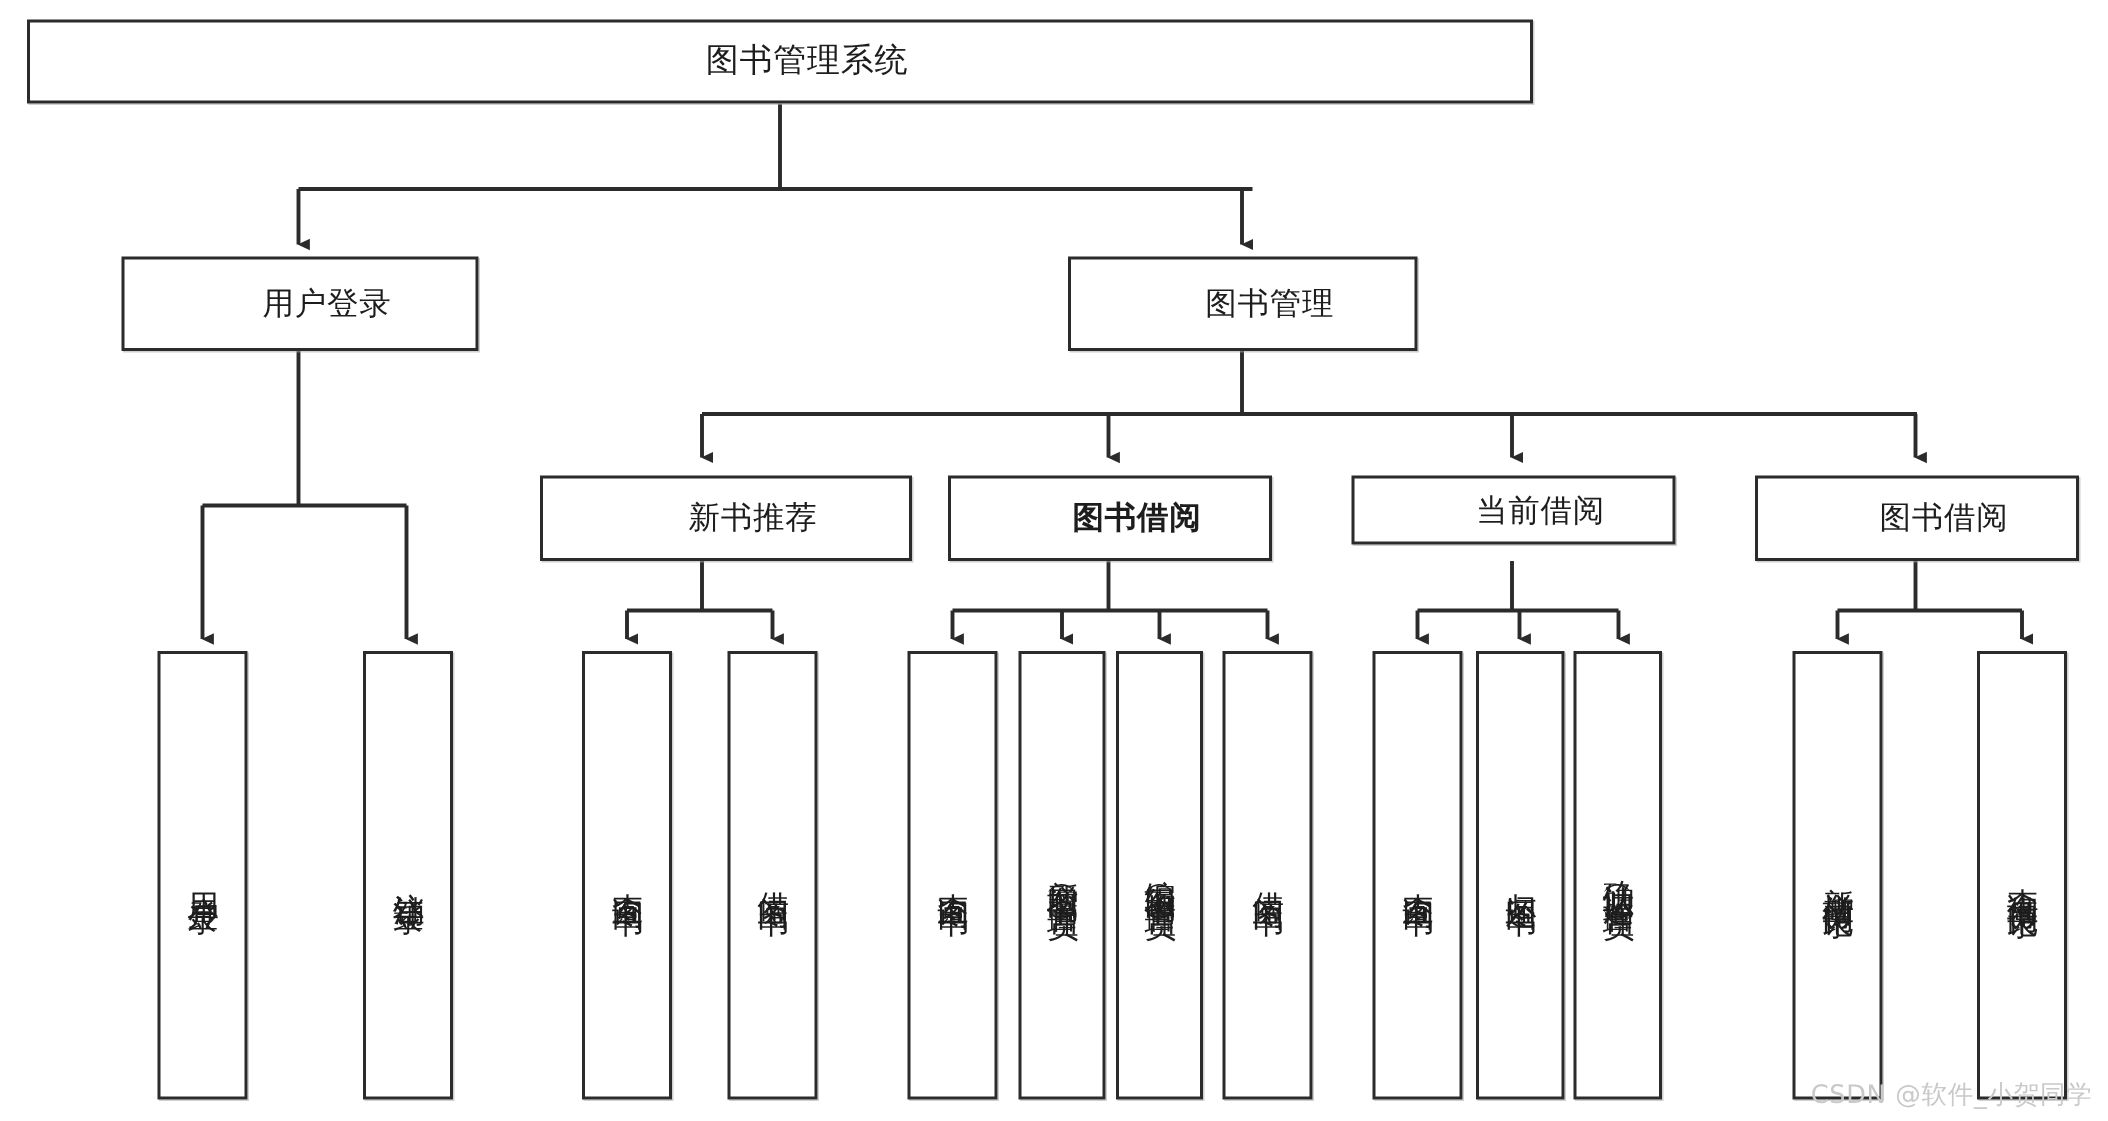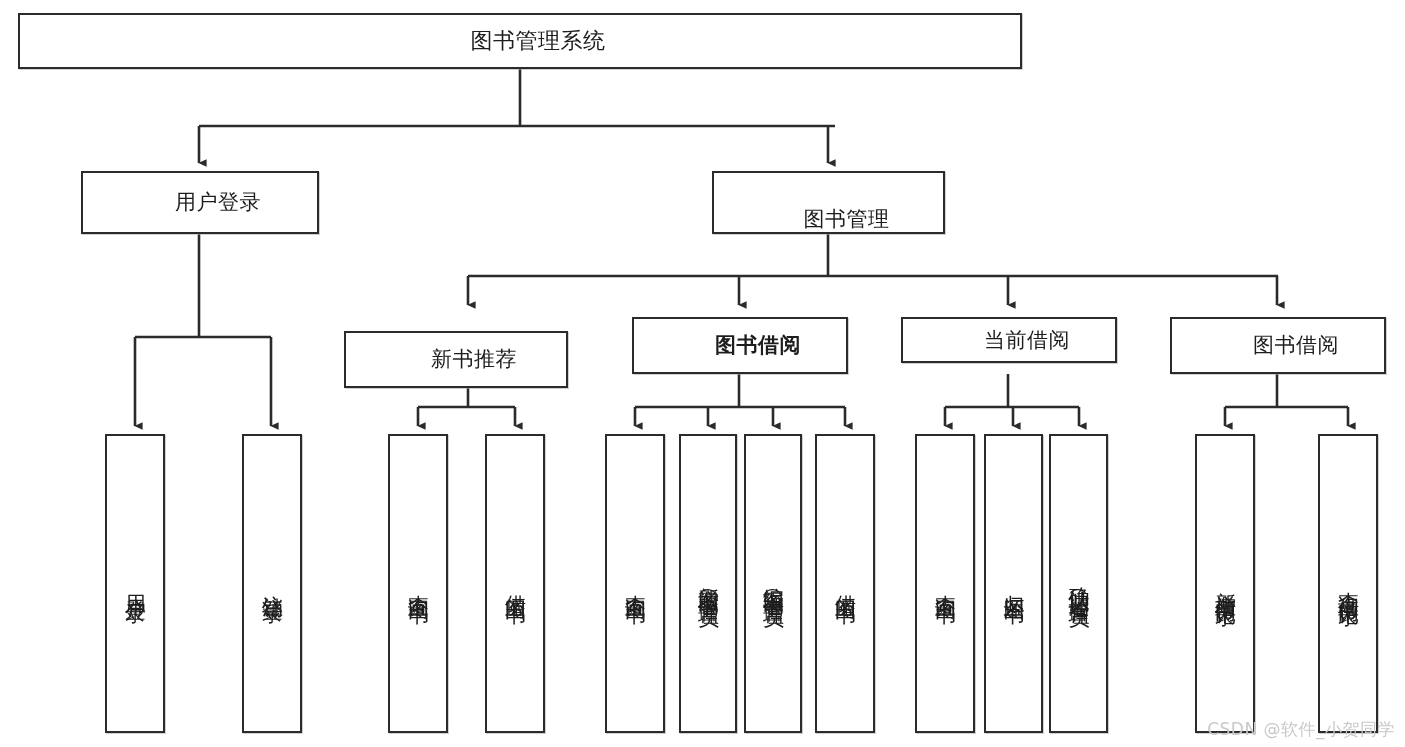--- a/index.html
+++ b/index.html
@@ -132,25 +132,25 @@
   </svg>
 
   <div class="node horiz root" style="left:18px; top:13px; width:1004px; height:56px;">
     <span class="node-label">图书管理系统</span>
   </div>
 
   <div class="node horiz" style="left:81px; top:171px; width:238px; height:63px;">
     <span class="node-label">用户登录</span>
   </div>
 
-  <div class="node horiz" style="left:712px; top:171px; width:233px; height:63px;align-items:flex-end;">
+  <div class="node horiz" style="left:712px; top:171px; width:233px; height:63px;">
     <span class="node-label">图书管理</span>
   </div>
 
-  <div class="node horiz" style="left:344px; top:317px; width:224px; height:57px;margin-top:14px;">
+  <div class="node horiz" style="left:360px; top:317px; width:248px; height:57px;">
     <span class="node-label">新书推荐</span>
   </div>
 
   <div class="node horiz" style="left:632px; top:317px; width:216px; height:57px;font-weight:bold;">
     <span class="node-label">图书借阅</span>
   </div>
 
   <div class="node horiz" style="left:901px; top:317px; width:216px; height:46px;">
     <span class="node-label">当前借阅</span>
   </div>

